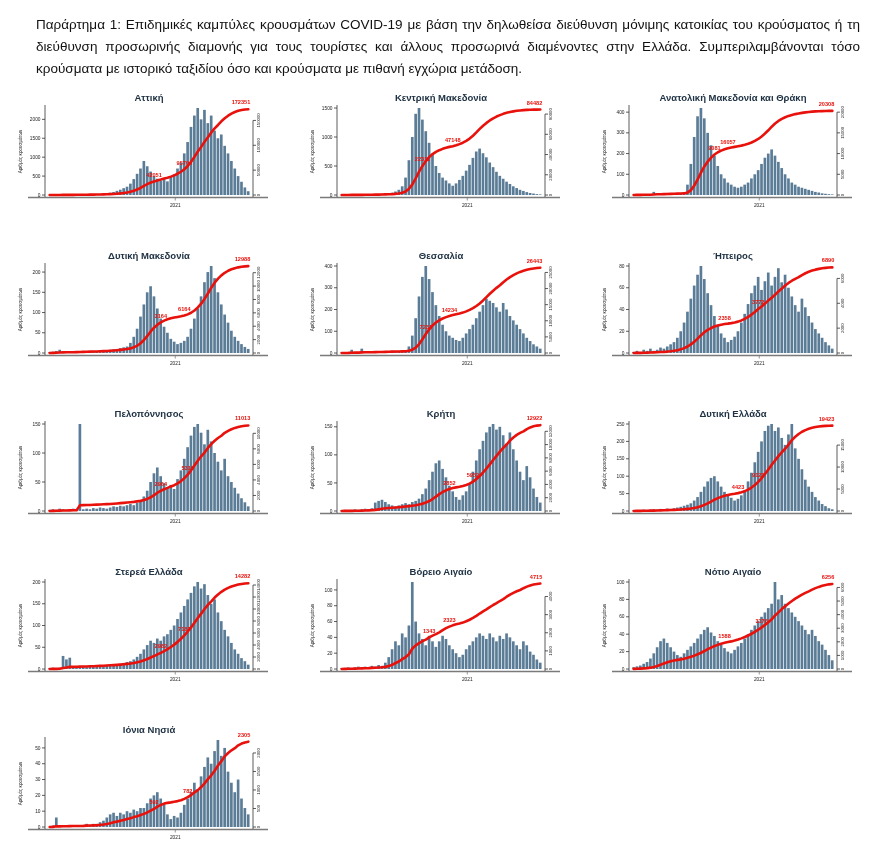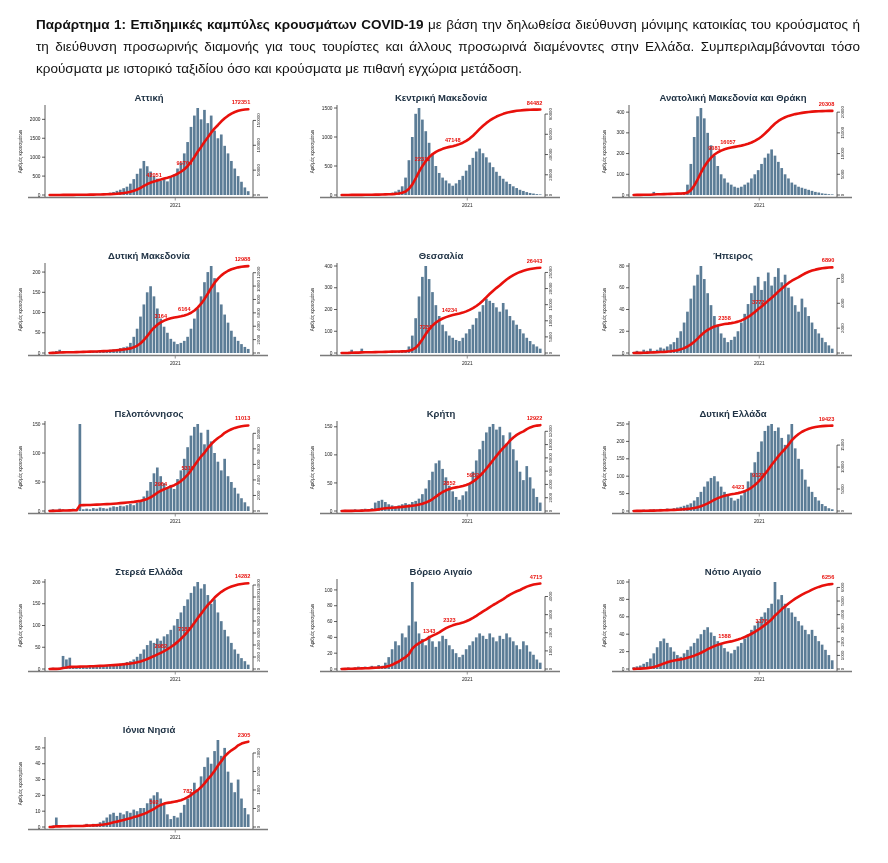--- a/index.html
+++ b/index.html
@@ -1,18 +1,18 @@
 <!DOCTYPE html>
 <html><head>
 <meta charset="utf-8">
 <style>
   html,body{margin:0;padding:0;background:#ffffff;}
   body{width:888px;height:863px;overflow:hidden;font-family:"Liberation Sans",sans-serif;}
   .hdr{margin:14px 28px 2px 36px;font-size:13.5px;line-height:1.62;color:#111;text-align:justify;}
-  .hdr b{font-weight:bold;margin-top:44px;}
+  .hdr b{font-weight:normal;margin-top:44px;}
   .grid{display:grid;grid-template-columns:repeat(3,1fr);row-gap:26px;column-gap:4px;padding:6px 2px 0 14px;}
   .panel{width:284px;height:132px;position:relative;}
   svg text{font-family:"Liberation Sans",sans-serif;}
   .ct{font-weight:bold;}
 </style>
 </head>
 <body>
 
 <div class="hdr">
   <b>Παράρτημα 1:  Επιδημικές καμπύλες κρουσμάτων COVID-19</b><span> με βάση την δηλωθείσα διεύθυνση μόνιμης κατοικίας του κρούσματος ή τη διεύθυνση προσωρινής διαμονής για τους τουρίστες και άλλους προσωρινά διαμένοντες στην Ελλάδα. Συμπεριλαμβάνονται τόσο κρούσματα με ιστορικό ταξιδίου όσο και κρούσματα με πιθανή εγχώρια μετάδοση.</span>

